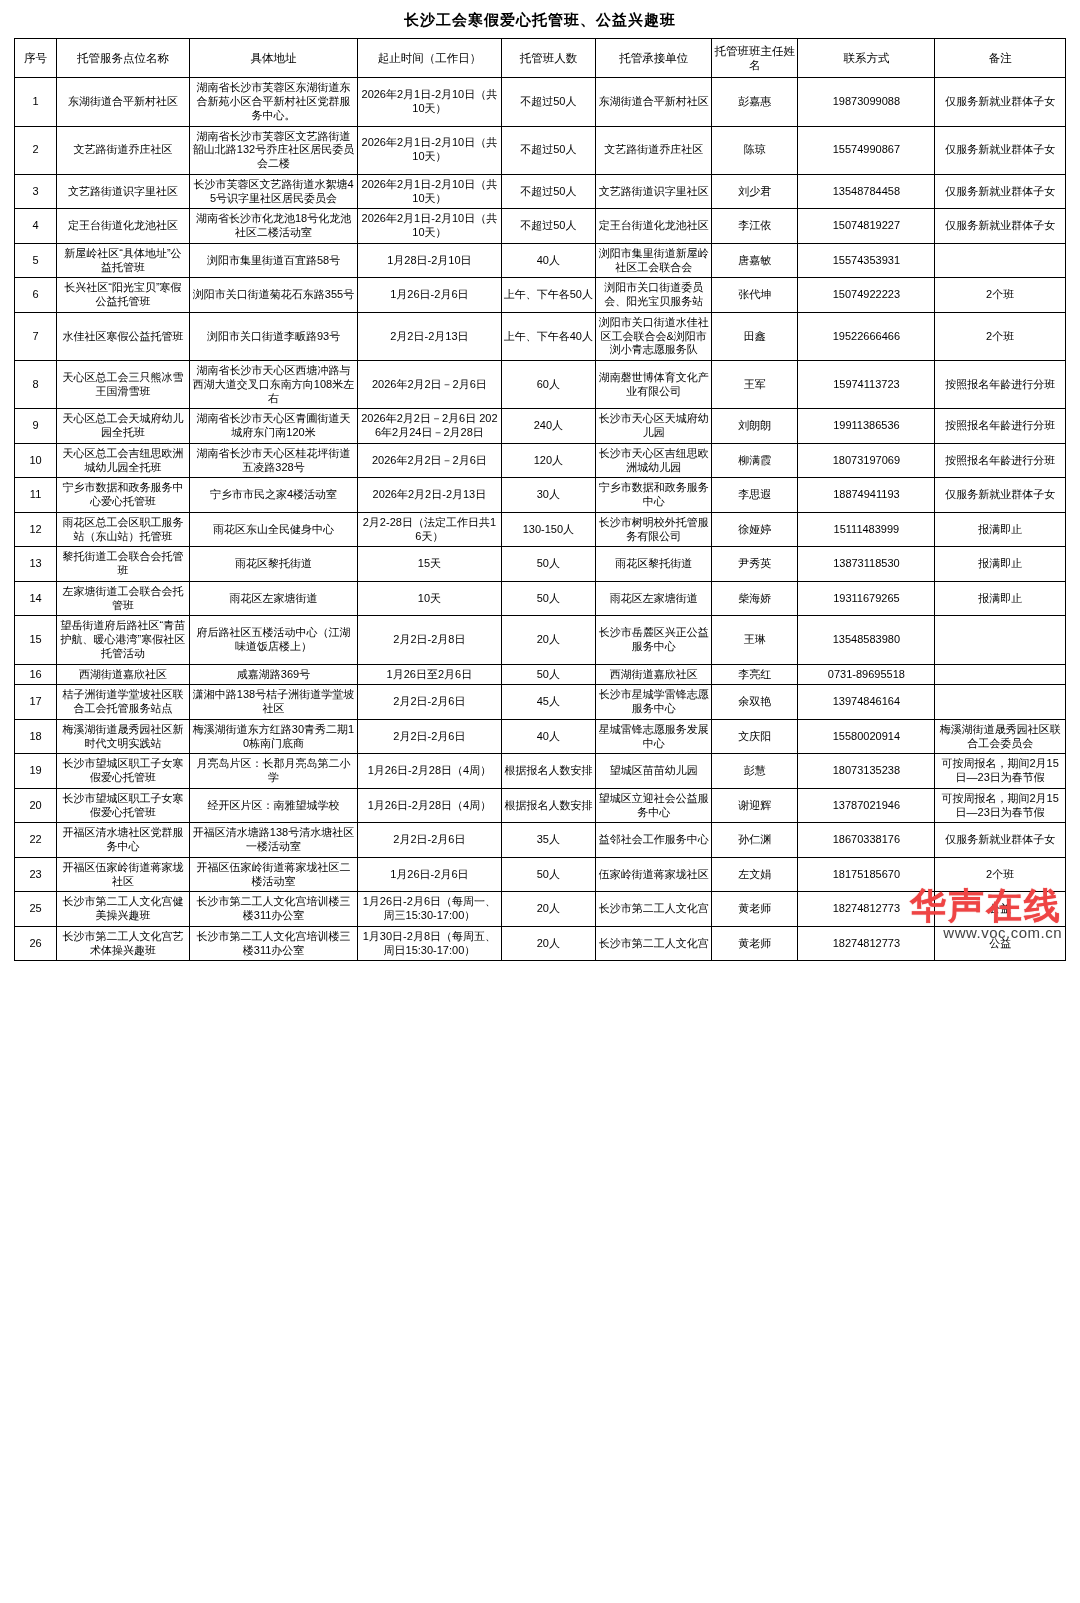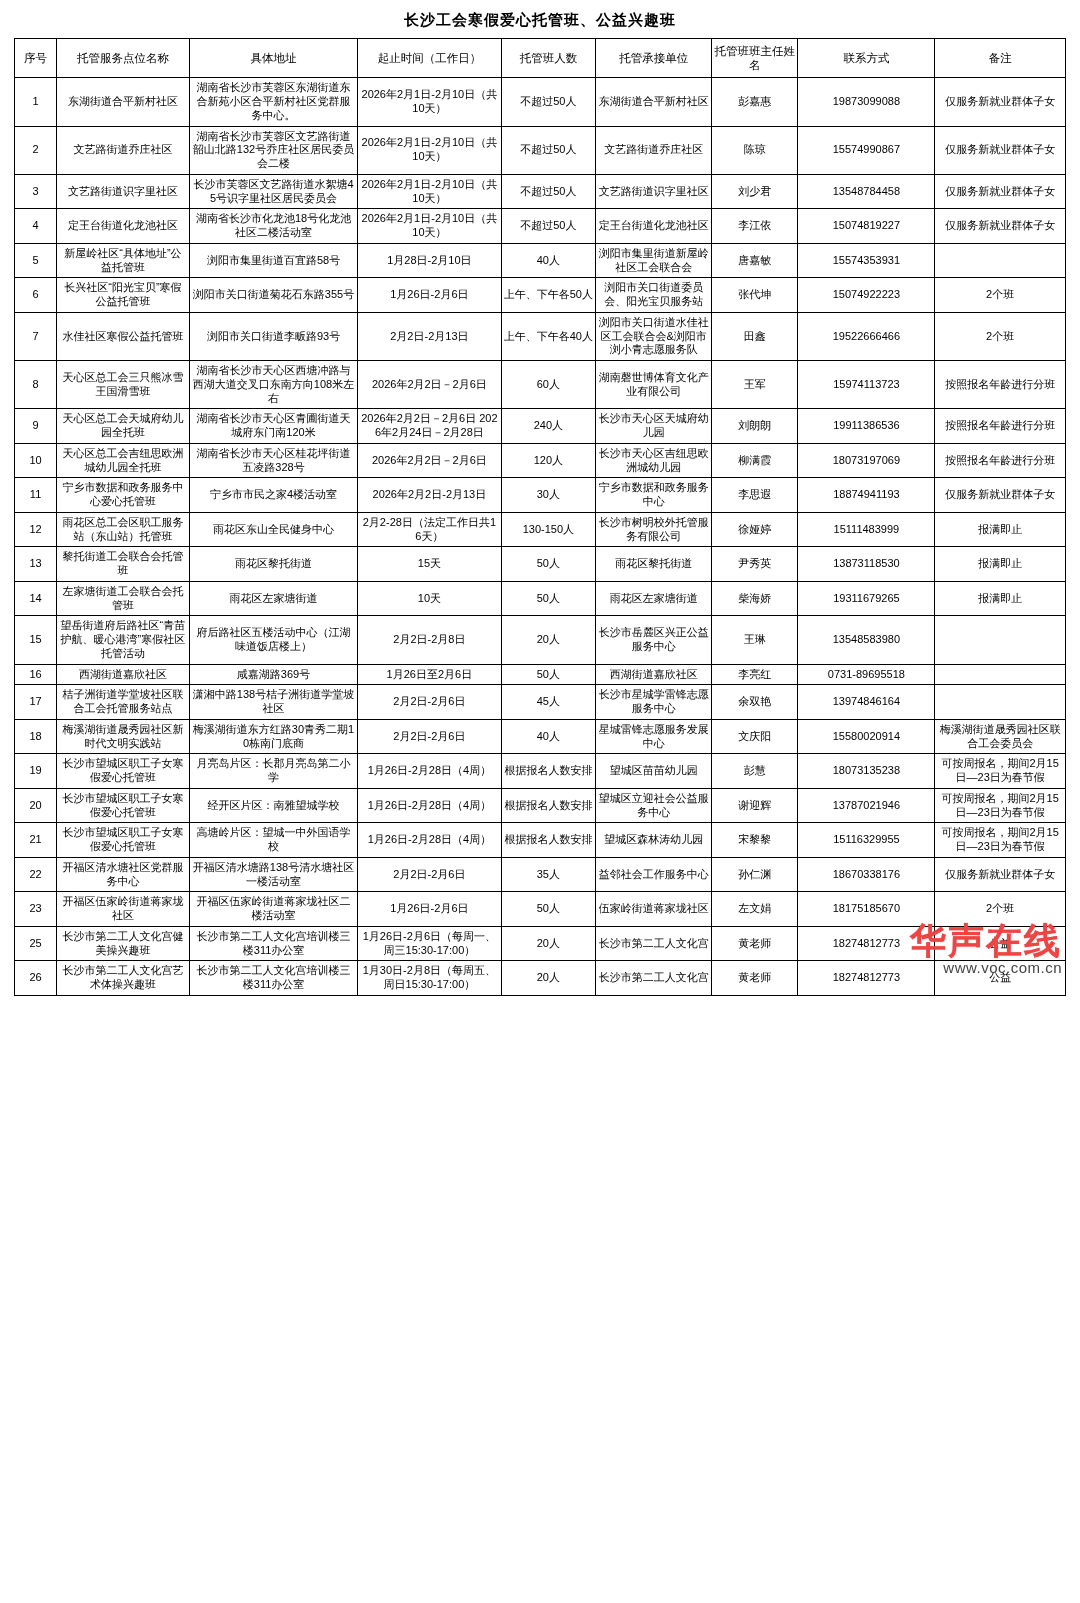--- a/index.html
+++ b/index.html
@@ -330,31 +330,20 @@
           <td>长沙市望城区职工子女寒假爱心托管班</td>
           <td>经开区片区：南雅望城学校</td>
           <td>1月26日-2月28日（4周）</td>
           <td>根据报名人数安排</td>
           <td>望城区立迎社会公益服务中心</td>
           <td>谢迎辉</td>
           <td>13787021946</td>
           <td>可按周报名，期间2月15日—23日为春节假</td>
         </tr>
         <tr>
-          <td>21</td>
-          <td>长沙市望城区职工子女寒假爱心托管班</td>
-          <td>高塘岭片区：望城一中外国语学校</td>
-          <td>1月26日-2月28日（4周）</td>
-          <td>根据报名人数安排</td>
-          <td>望城区森林涛幼儿园</td>
-          <td>宋黎黎</td>
-          <td>15116329955</td>
-          <td>可按周报名，期间2月15日—23日为春节假</td>
-        </tr>
-        <tr>
           <td>22</td>
           <td>开福区清水塘社区党群服务中心</td>
           <td>开福区清水塘路138号清水塘社区一楼活动室</td>
           <td>2月2日-2月6日</td>
           <td>35人</td>
           <td>益邻社会工作服务中心</td>
           <td>孙仁渊</td>
           <td>18670338176</td>
           <td>仅服务新就业群体子女</td>
         </tr>

